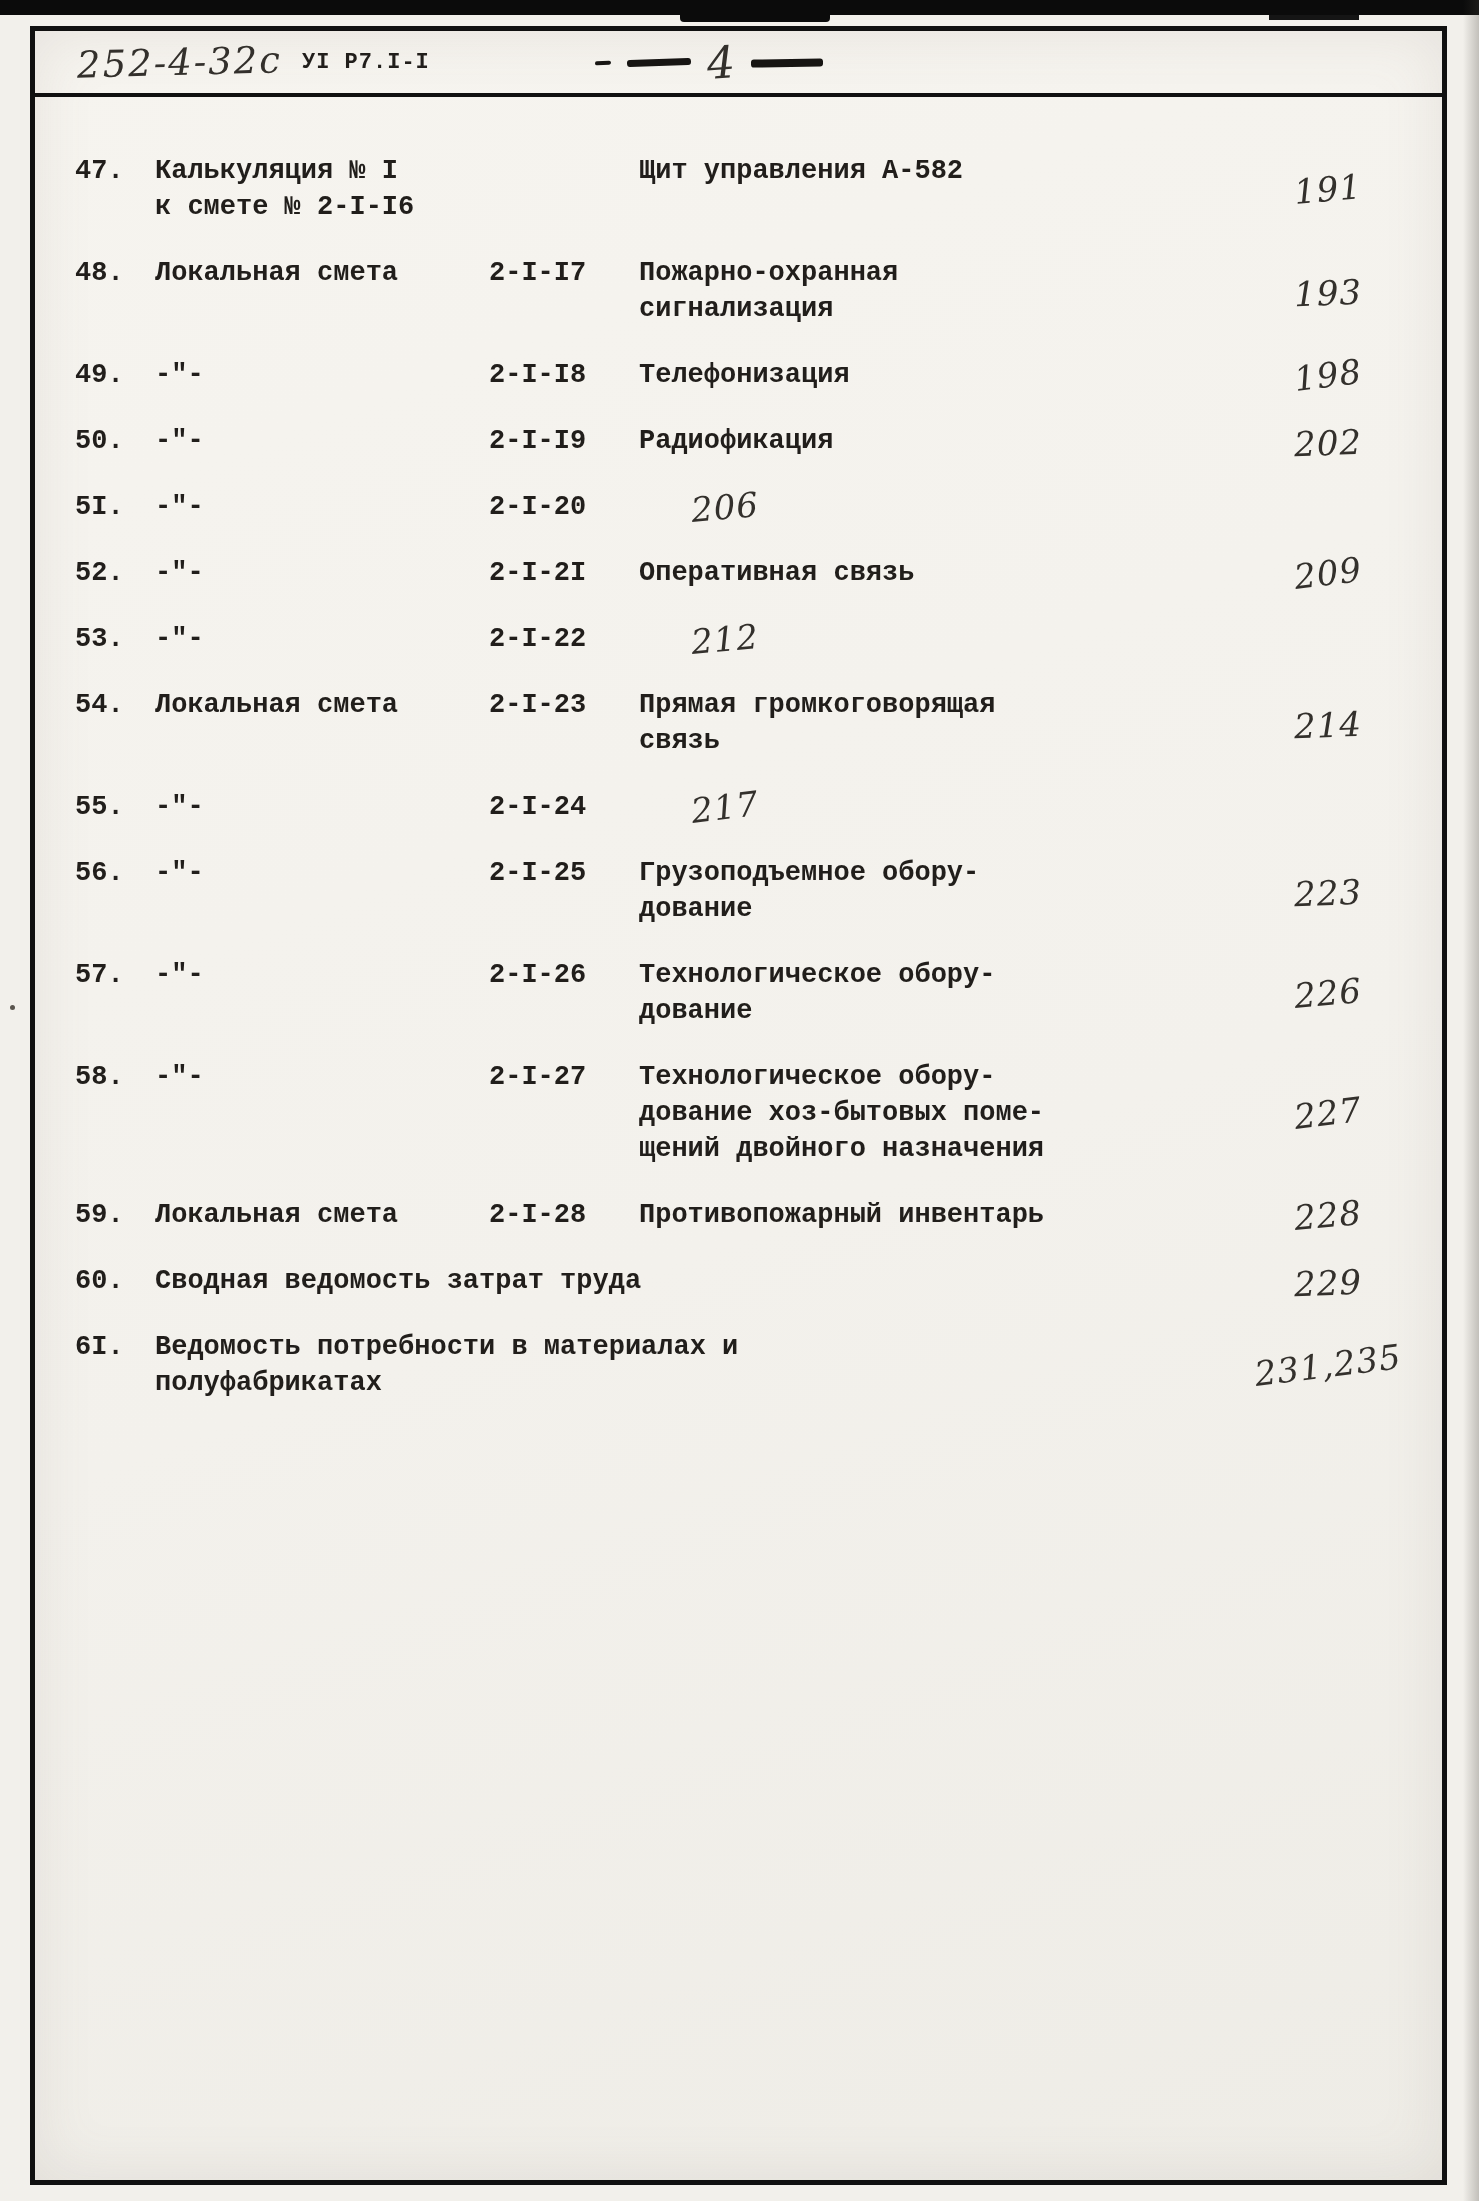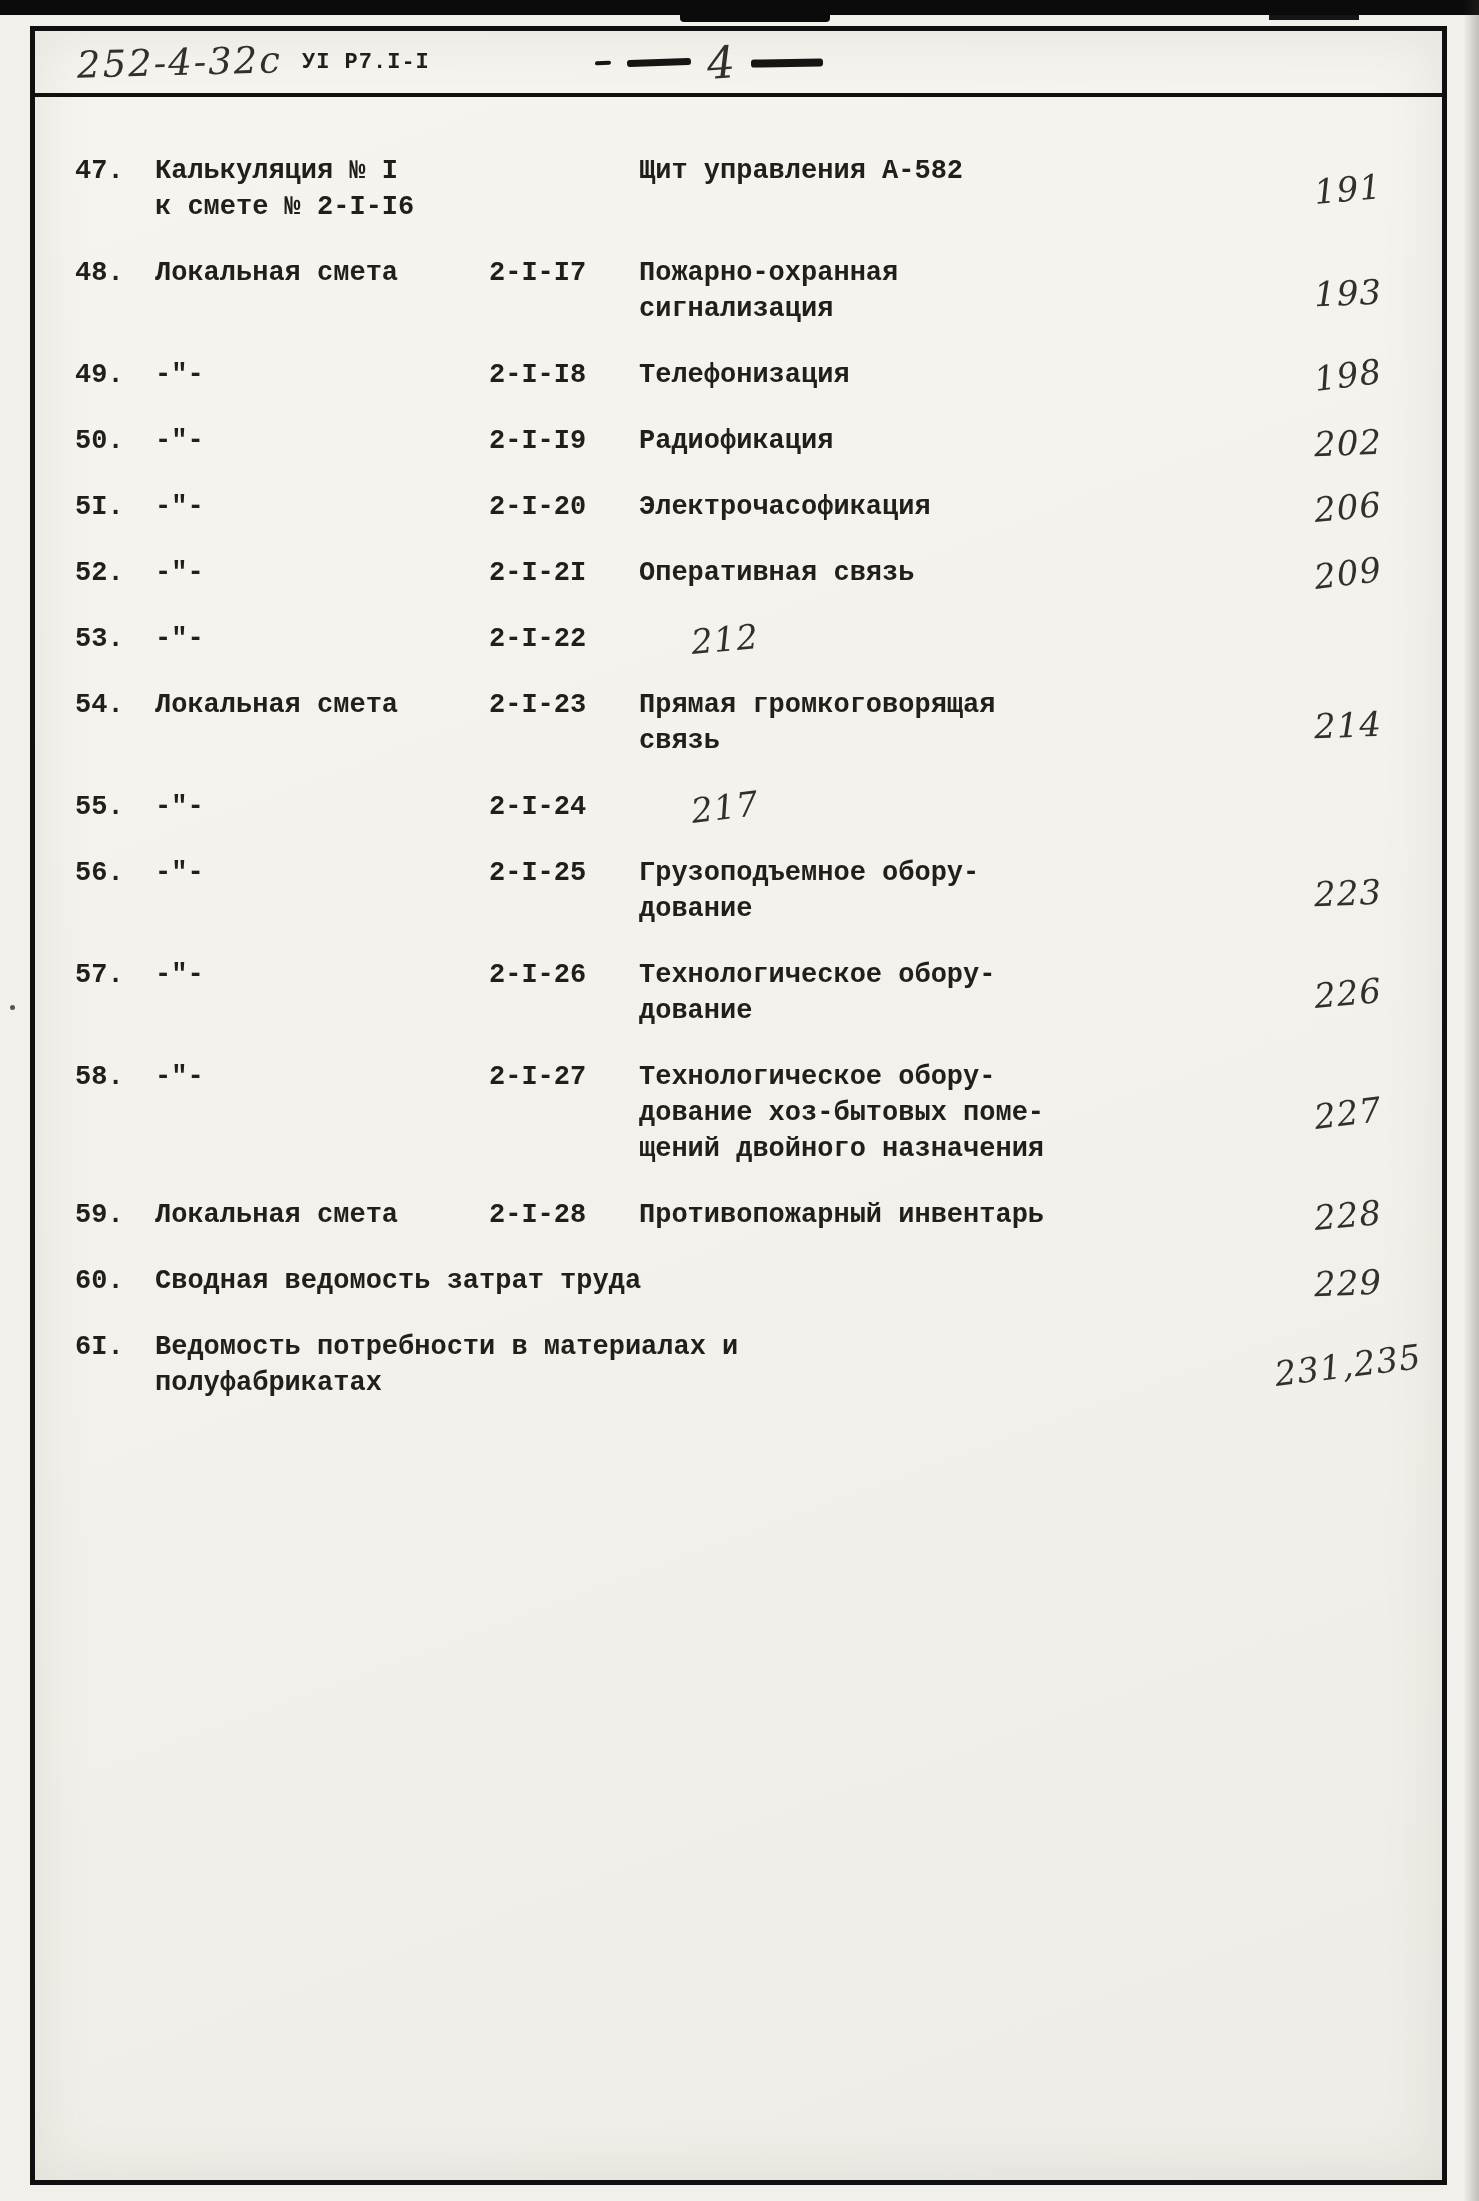--- a/index.html
+++ b/index.html
@@ -90,21 +90,21 @@
   .dash.big1  { width: 64px; height: 7px; transform: rotate(-2deg); }
   .dash.big2  { width: 72px; height: 8px; transform: rotate(-1deg); }
   .page-num-4 { font-size: 44px; transform: rotate(-4deg); }
 
   
   .rows { margin-top: 56px; }
 
   .row {
     display: flex;
     align-items: flex-start;
-    padding: 0 8px 0 40px;
+    padding: 0 28px 0 40px;
     margin-bottom: 30px;
     font-size: 27px;
     line-height: 36px;
     color: #211e1b;
   }
   .c-num   { width: 80px;  flex: none; }
   .c-label { width: 334px; flex: none; white-space: pre-line; }
   .c-code  { width: 150px; flex: none; }
   .c-desc  { flex: 1; white-space: pre-line; }
   .c-page  {
@@ -176,21 +176,20 @@
     <span class="c-label typed">-"-</span>
     <span class="c-code typed">2-I-I9</span>
     <span class="c-desc typed">Радиофикация</span>
     <span class="c-page hand">202</span>
   </div>
 
   <div class="row">
     <span class="c-num typed">5I.</span>
     <span class="c-label typed">-"-</span>
     <span class="c-code typed">2-I-20</span>
-    <span class="c-desc typed">Электрочасофикация</span>
     <span class="c-page hand">206</span>
   </div>
 
   <div class="row">
     <span class="c-num typed">52.</span>
     <span class="c-label typed">-"-</span>
     <span class="c-code typed">2-I-2I</span>
     <span class="c-desc typed">Оперативная связь</span>
     <span class="c-page hand">209</span>
   </div>

